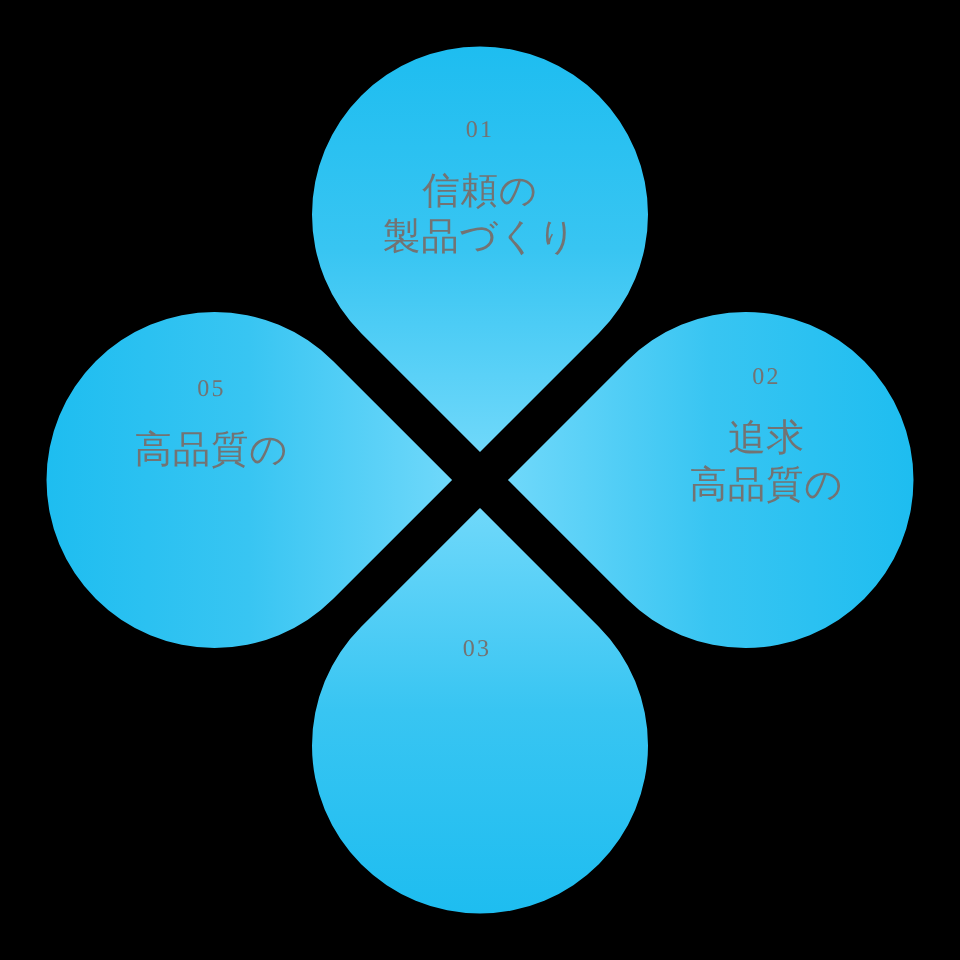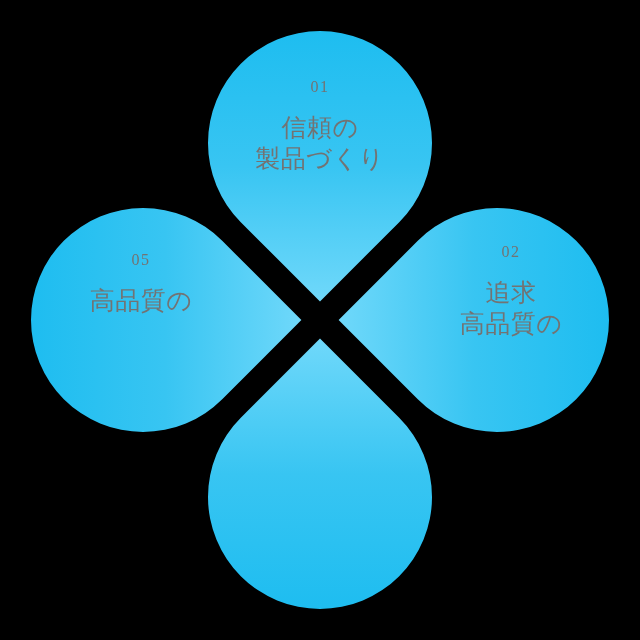--- a/index.html
+++ b/index.html
@@ -87,20 +87,21 @@
     <div class="petal-line">製品づくり</div>
   </div>
 
   <div class="petal-text t-right">
     <div class="petal-number">02</div>
     <div class="petal-line">追求</div>
     <div class="petal-line">高品質の</div>
   </div>
 
   <div class="petal-text t-bottom">
+    <div class="petal-number">03</div>
   </div>
 
   <div class="petal-text t-left">
     <div class="petal-number">05</div>
     <div class="petal-line">高品質の</div>
   </div>
 
 </div>
 
 </body></html>

